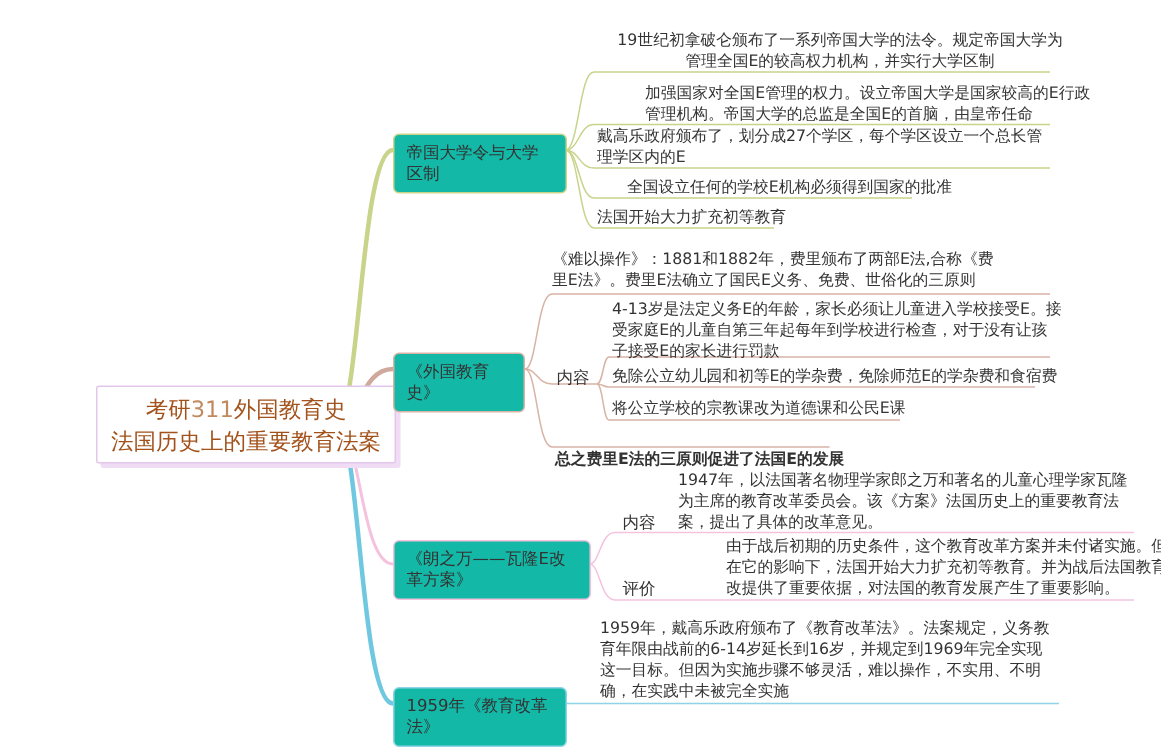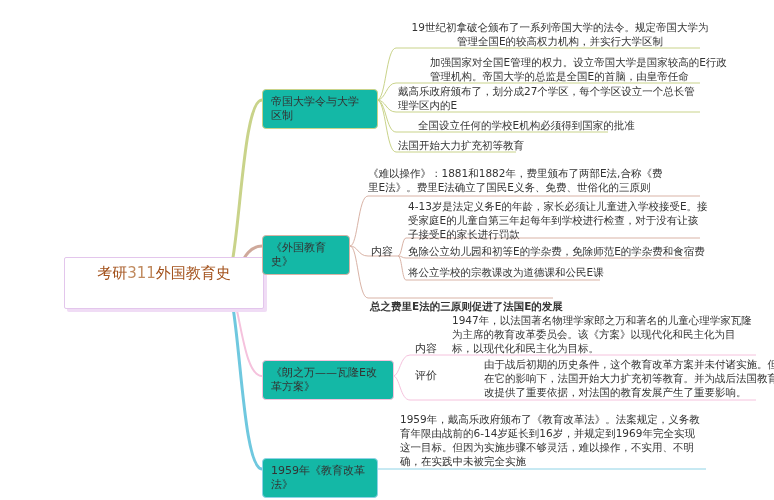--- a/index.html
+++ b/index.html
@@ -44,20 +44,21 @@
   <path d="M398 256 C 402 256, 402 280, 406 280 L 600 280" stroke="#d9b3a6" stroke-width="1" fill="none"></path>
 
   <path d="M393 376 C 400 376, 400 355, 410 355 L 756 355" stroke="#f5c2dd" stroke-width="1" fill="none"></path>
   <path d="M393 376 C 400 376, 400 400, 410 400 L 756 400" stroke="#f5c2dd" stroke-width="1" fill="none"></path>
 
   <path d="M378 469 L 706 469" stroke="#8fd3e6" stroke-width="1" fill="none"></path>
 </svg>
 
 <div class="root">
   <div><span>考研</span><span class="num" style="color:#c08a5e">311</span><span>外国教育史</span></div>
+  <div>法国历史上的重要教育法案</div>
 </div>
 
 <div class="branch b1" style="left:262px; top:89px; width:116px;">
   <span>帝国大学令与大学区制</span>
 </div>
 <div class="node" style="left:410px; top:20px; width:300px;text-align:center;">19世纪初拿破仑颁布了一系列帝国大学的法令。规定帝国大学为管理全国E的较高权力机构，并实行大学区制</div>
 <div class="node" style="left:398px; top:55px; width:300px;margin-left:32px;">加强国家对全国E管理的权力。设立帝国大学是国家较高的E行政管理机构。帝国大学的总监是全国E的首脑，由皇帝任命</div>
 <div class="node" style="left:398px; top:84px; width:300px;">戴高乐政府颁布了，划分成27个学区，每个学区设立一个总长管理学区内的E</div>
 <div class="node" style="left:418px; top:118px; width:300px;">全国设立任何的学校E机构必须得到国家的批准</div>
 <div class="node" style="left:398px; top:138px; width:300px;">法国开始大力扩充初等教育</div>
@@ -69,20 +70,20 @@
 <div class="lbl" style="left:371px; top:244px;">内容</div>
 <div class="node" style="left:408px; top:199px; width:300px;">4-13岁是法定义务E的年龄，家长必须让儿童进入学校接受E。接受家庭E的儿童自第三年起每年到学校进行检查，对于没有让孩子接受E的家长进行罚款</div>
 <div class="node" style="left:408px; top:244px; width:300px;">免除公立幼儿园和初等E的学杂费，免除师范E的学杂费和食宿费</div>
 <div class="node" style="left:408px; top:265px; width:300px;">将公立学校的宗教课改为道德课和公民E课</div>
 <div class="node" style="left:370px; top:299px; width:300px;font-weight:bold;">总之费里E法的三原则促进了法国E的发展</div>
 
 <div class="branch b3" style="left:262px; top:360px; width:132px;">
   <span>《朗之万——瓦隆E改革方案》</span>
 </div>
 <div class="lbl" style="left:415px; top:341px;">内容</div>
-<div class="node" style="left:452px; top:313px; width:300px;">1947年，以法国著名物理学家郎之万和著名的儿童心理学家瓦隆为主席的教育改革委员会。该《方案》以现代化和民主化为目标，以现代化和民主化为目标。</div>
-<div class="lbl" style="left:415px; top:368px;">评价</div>
+<div class="node" style="left:452px; top:313px; width:300px;">1947年，以法国著名物理学家郎之万和著名的儿童心理学家瓦隆为主席的教育改革委员会。该《方案》法国历史上的重要教育法案，提出了具体的改革意见。</div>
+<div class="lbl" style="left:415px; top:385px;">评价</div>
 <div class="node" style="left:452px; top:357px; width:300px;margin-left:32px;">由于战后初期的历史条件，这个教育改革方案并未付诸实施。但在它的影响下，法国开始大力扩充初等教育。并为战后法国教育改提供了重要依据，对法国的教育发展产生了重要影响。</div>
 
 <div class="branch b4" style="left:262px; top:458px; width:116px;">
   <span>1959年《教育改革法》</span>
 </div>
 <div class="node" style="left:400px; top:412px; width:302px;">1959年，戴高乐政府颁布了《教育改革法》。法案规定，义务教育年限由战前的6-14岁延长到16岁，并规定到1969年完全实现这一目标。但因为实施步骤不够灵活，难以操作，不实用、不明确，在实践中未被完全实施</div>
 
 </body></html>

